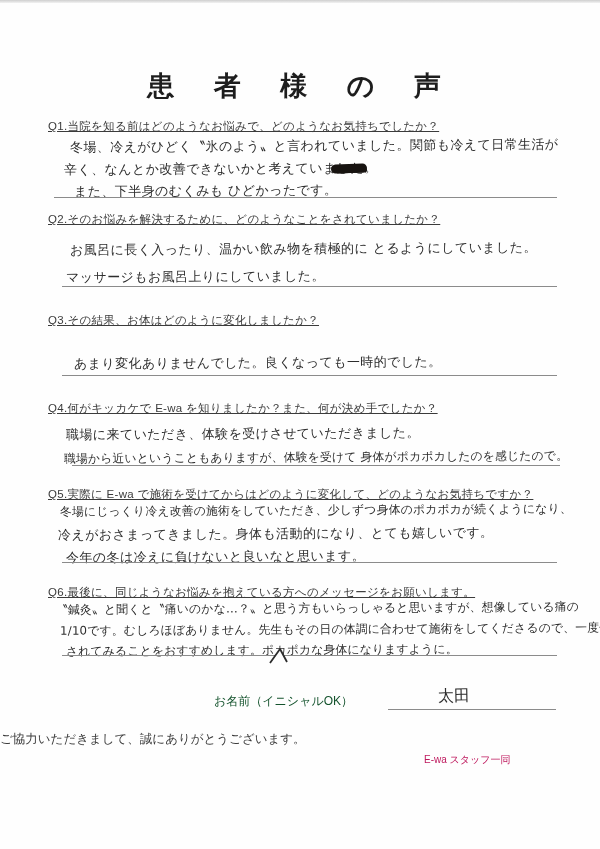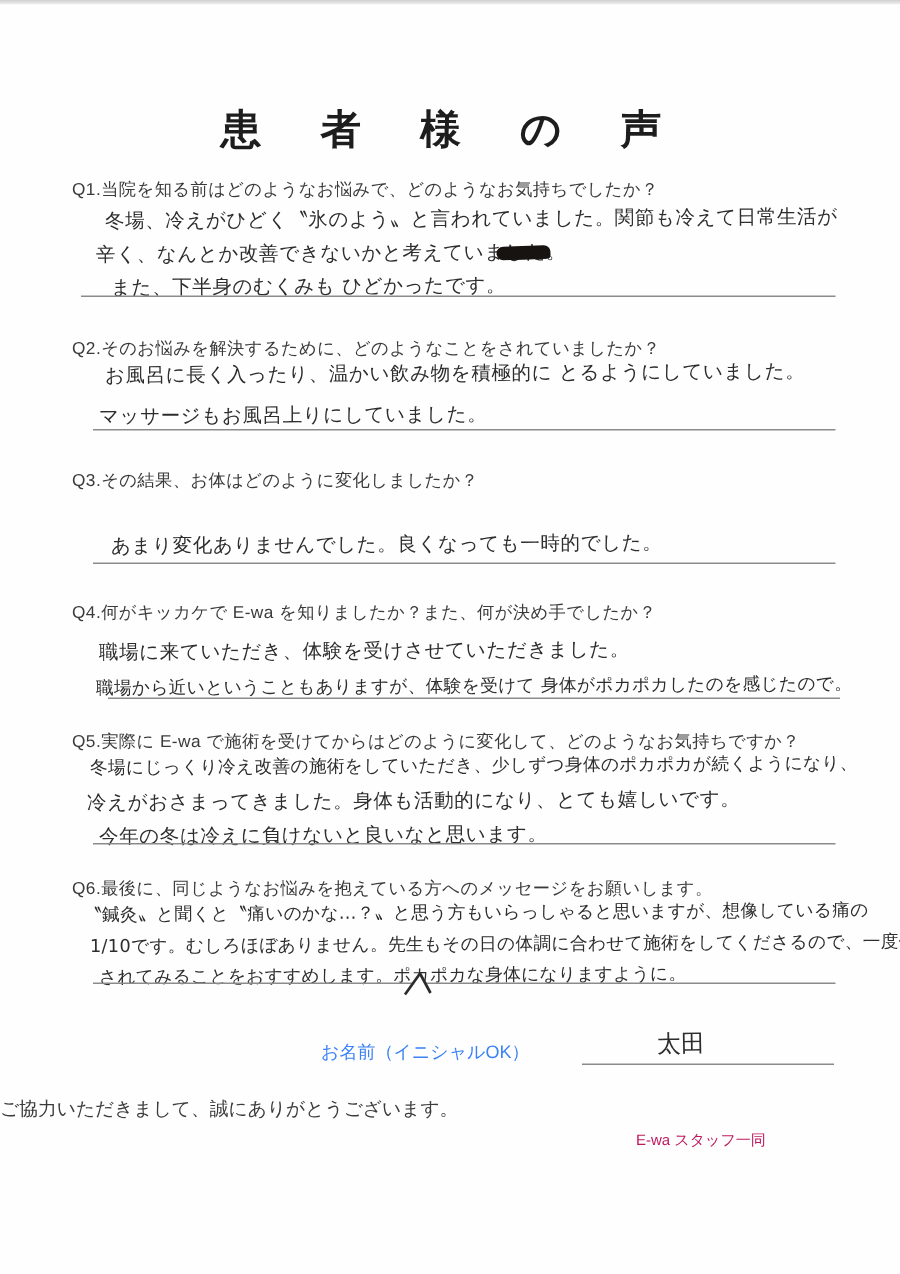--- a/index.html
+++ b/index.html
@@ -8,61 +8,61 @@
     background:#fefefe;overflow:hidden;
     font-family:"Liberation Sans","DejaVu Sans",sans-serif;color:#3a3a3a;
   }
   .scan-edge-top{position:absolute;top:0;left:0;width:100%;height:3px;
     background:linear-gradient(#cfcfcf,#f2f2f2);}
   .title{
     position:absolute;top:68px;left:0;width:100%;margin:0;
     text-align:center;font-size:27px;font-weight:bold;color:#1d1d1d;
     letter-spacing:16px;padding-left:4px;box-sizing:border-box;
   }
-  .q{position:absolute;font-size:11.5px;color:#3b3b3b;white-space:nowrap;letter-spacing:.3px;}
+  .q{position:absolute;font-size:11.5px;color:#3b3b3b;white-space:nowrap;letter-spacing:.3px;text-decoration:underline;}
   .hw{
     position:absolute;font-family:"DejaVu Sans",sans-serif;color:#2d2d2d;
     font-size:13px;white-space:nowrap;letter-spacing:.4px;
     transform:rotate(-0.35deg);
   }
   .hw-sm{font-size:11.8px;letter-spacing:.2px;}
   .ansline{position:absolute;height:0;border-bottom:1.6px solid #8b8b8b;}
   .scribble{
     position:absolute;width:36px;height:9px;background:#171310;border-radius:5px;
     transform:rotate(-2deg);box-shadow:2px 2px 0 -2px #171310;
   }
   .balloon{
     position:absolute;border:1.8px solid #2c2c2c;border-radius:50%;
     display:flex;align-items:center;justify-content:center;
     font-family:"DejaVu Sans",sans-serif;font-size:12.5px;color:#2d2d2d;
     white-space:nowrap;background:#fefefe;
   }
   .balloon-tail{position:absolute;}
-  .name-label{position:absolute;font-size:12px;color:#3b82f6;white-space:nowrap;}
+  .name-label{position:absolute;font-size:12px;color:#14532d;white-space:nowrap;}
   .name-value{position:absolute;font-family:"DejaVu Sans",sans-serif;font-size:16px;
     color:#2d2d2d;white-space:nowrap;transform:rotate(-1deg);}
   .thanks{position:absolute;left:0;width:100%;text-align:left;font-size:12.5px;color:#3b3b3b;}
   .signoff{position:absolute;font-size:10px;color:#be185d;white-space:nowrap;}
 </style>
 </head>
 <body>
 
 <div class="page">
   <div class="scan-edge-top"></div>
 
   <h1 class="title">患 者 様 の 声</h1>
 
   <div class="q" style="top:119px;left:48px">Q1.当院を知る前はどのようなお悩みで、どのようなお気持ちでしたか？</div>
   <div class="hw" style="top:137px;left:70px">冬場、冷えがひどく〝氷のよう〟と言われていました。関節も冷えて日常生活が</div>
   <div class="hw" style="top:160px;left:64px">辛く、なんとか改善できないかと考えていました。</div>
   <div class="scribble" style="top:164px;left:331px"></div>
   <div class="hw" style="top:182px;left:74px">また、下半身のむくみも ひどかったです。</div>
   <div class="ansline" style="top:197px;left:54px;width:503px"></div>
 
-  <div class="q" style="top:225px;left:48px">Q2.そのお悩みを解決するために、どのようなことをされていましたか？</div>
+  <div class="q" style="top:212px;left:48px">Q2.そのお悩みを解決するために、どのようなことをされていましたか？</div>
   <div class="hw" style="top:240px;left:70px">お風呂に長く入ったり、温かい飲み物を積極的に とるようにしていました。</div>
   <div class="hw" style="top:268px;left:66px">マッサージもお風呂上りにしていました。</div>
   <div class="ansline" style="top:286px;left:62px;width:495px"></div>
 
   <div class="q" style="top:313px;left:48px">Q3.その結果、お体はどのように変化しましたか？</div>
   <div class="hw" style="top:354px;left:74px">あまり変化ありませんでした。良くなっても一時的でした。</div>
   <div class="ansline" style="top:375px;left:62px;width:495px"></div>
 
   <div class="q" style="top:401px;left:48px">Q4.何がキッカケで E-wa を知りましたか？また、何が決め手でしたか？</div>
   <div class="hw" style="top:425px;left:66px">職場に来ていただき、体験を受けさせていただきました。</div>

